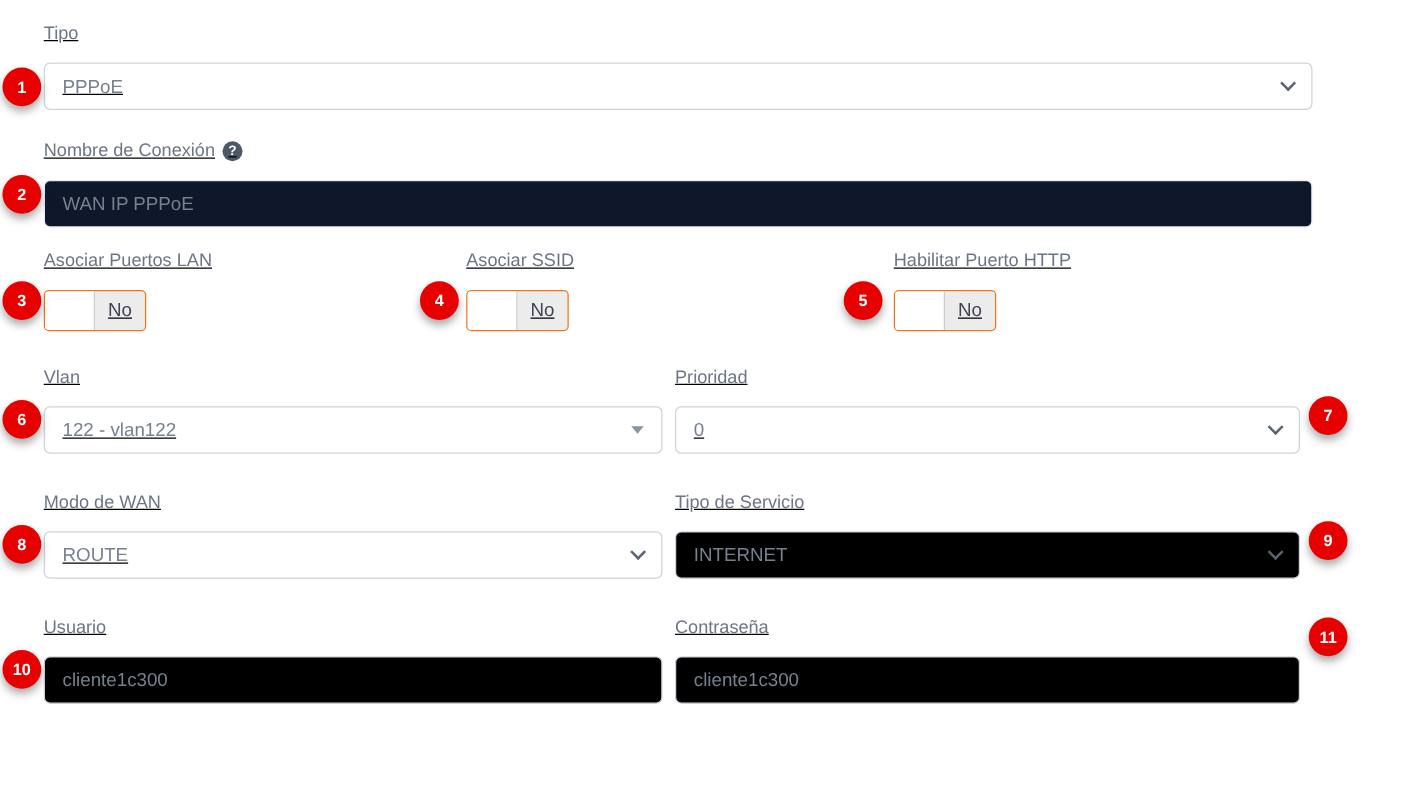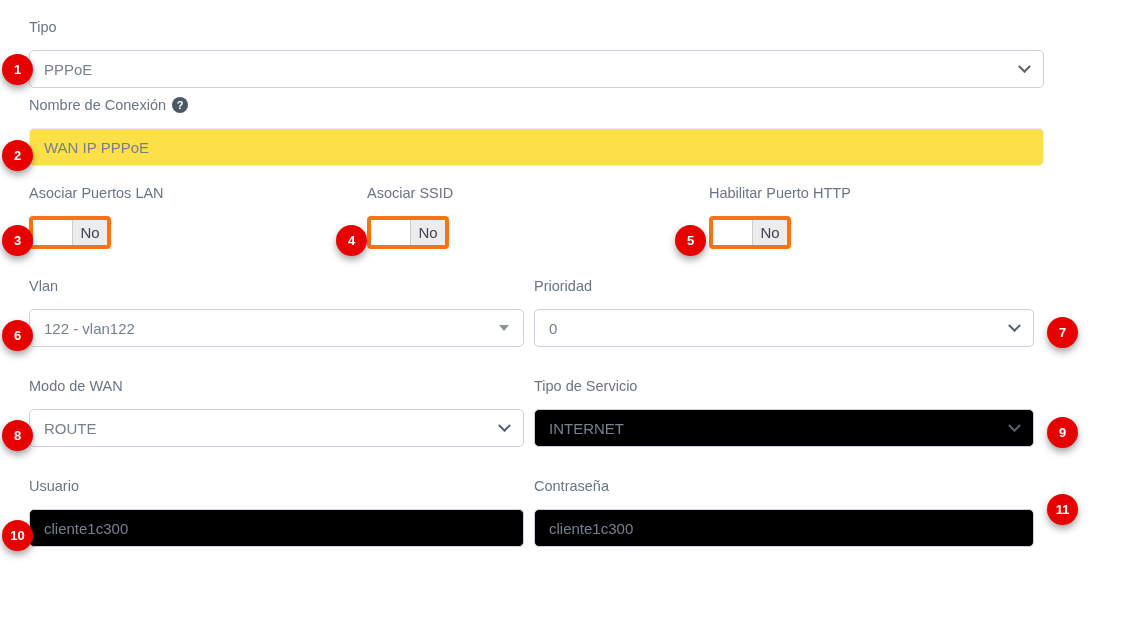--- a/index.html
+++ b/index.html
@@ -7,26 +7,27 @@
   .page {
     position: relative;
     width: 1123px;
     height: 629px;
     background: #ffffff;
     font-family: "Liberation Sans", "DejaVu Sans", sans-serif;
     overflow: hidden;
   }
   .content {
     position: absolute;
-    left: 29px;
+    left: 35px;
     top: 0;
     width: 1015px;
+    text-decoration: underline;
   }
   .row1 { margin-top: 18px; }
-  .mt16 { margin-top: 8px; }
+  .mt16 { margin-top: 24px; }
   .mt18 { margin-top: 18px; }
   .mt28 { margin-top: 28px; }
   .mt30 { margin-top: 30px; }
 
   .field-label {
     font-size: 14.5px;
     color: #6b7585;
     line-height: 18px;
     margin-bottom: 14px;
     display: flex;
@@ -70,21 +71,21 @@
     border: 1px solid #cdd3dc;
     border-radius: 5px;
     padding: 0 14px;
     font-size: 15px;
     color: #76808f;
     font-family: inherit;
     outline: none;
     background: #000000;
   }
   .text-input.highlight {
-    background: #fde047;
+    background: #0f172a;
     border-color: #e8eafd;
   }
 
   .chevron {
     width: 9px; height: 9px;
     border-right: 2px solid #5a6371;
     border-bottom: 2px solid #5a6371;
     transform: rotate(45deg) translate(-2px,-2px);
     flex: 0 0 auto;
   }
@@ -102,21 +103,21 @@
     column-gap: 10px;
   }
   .grid3 {
     display: grid;
     grid-template-columns: 338px 342px auto;
   }
 
   .toggle {
     width: 82px;
     height: 33px;
-    border: 4px solid #f97316;
+    border: 1px solid #f97316;
     border-radius: 4px;
     overflow: hidden;
     display: flex;
     background: #ececec;
     cursor: pointer;
   }
   .toggle-knob {
     width: 40px;
     background: #ffffff;
     border-right: 1px solid #cccccc;

